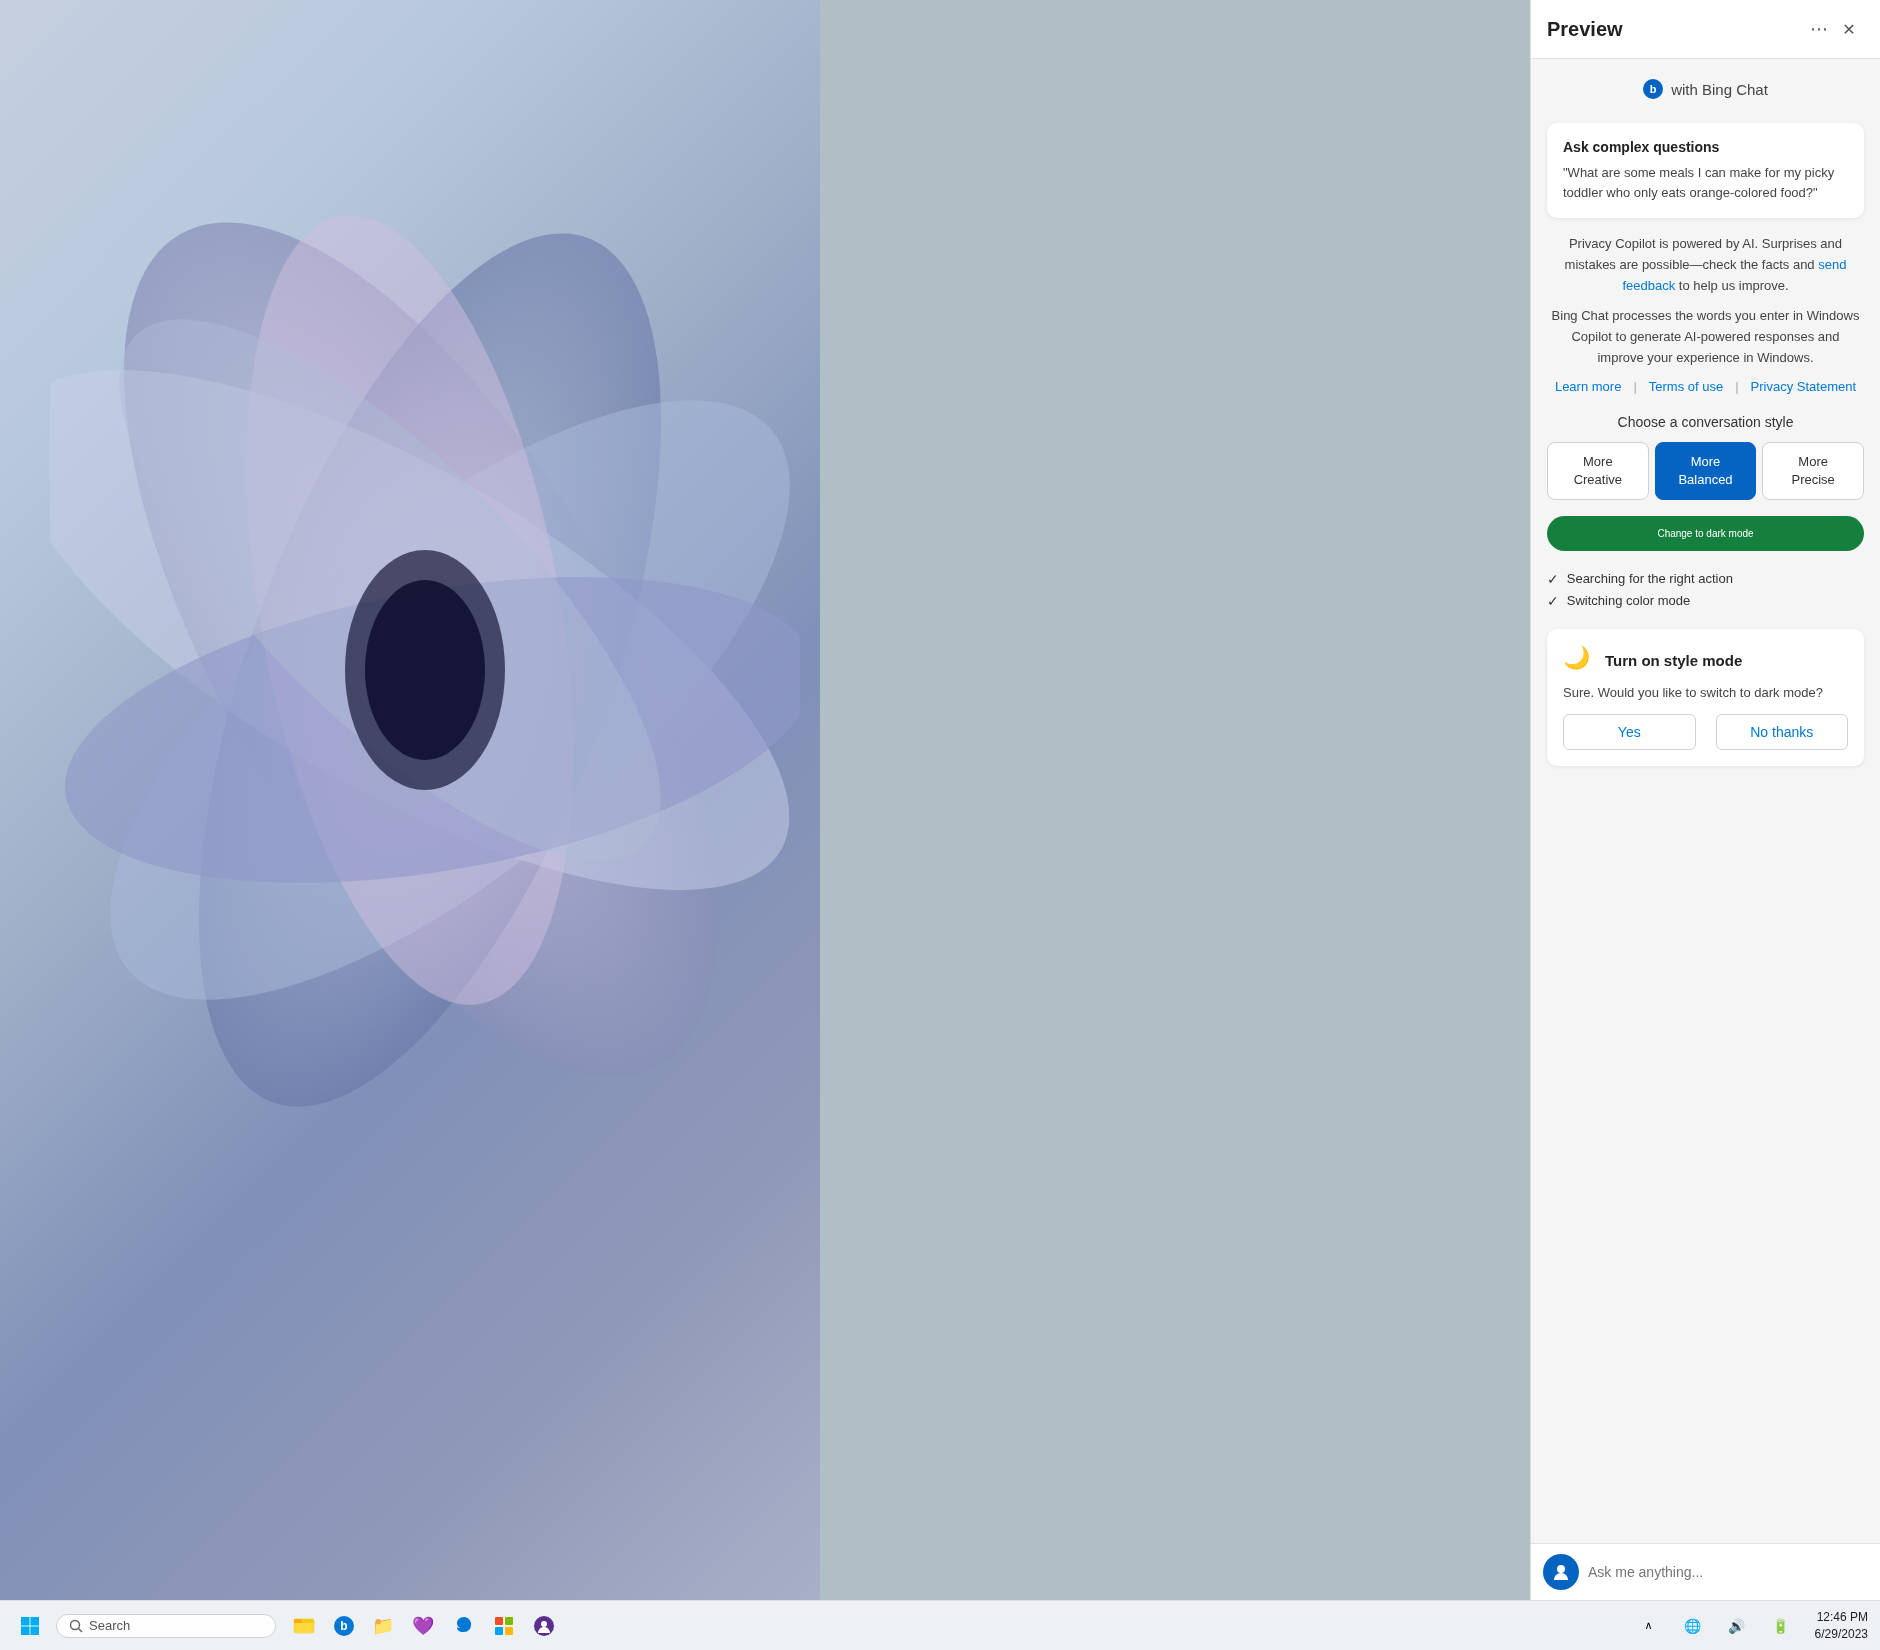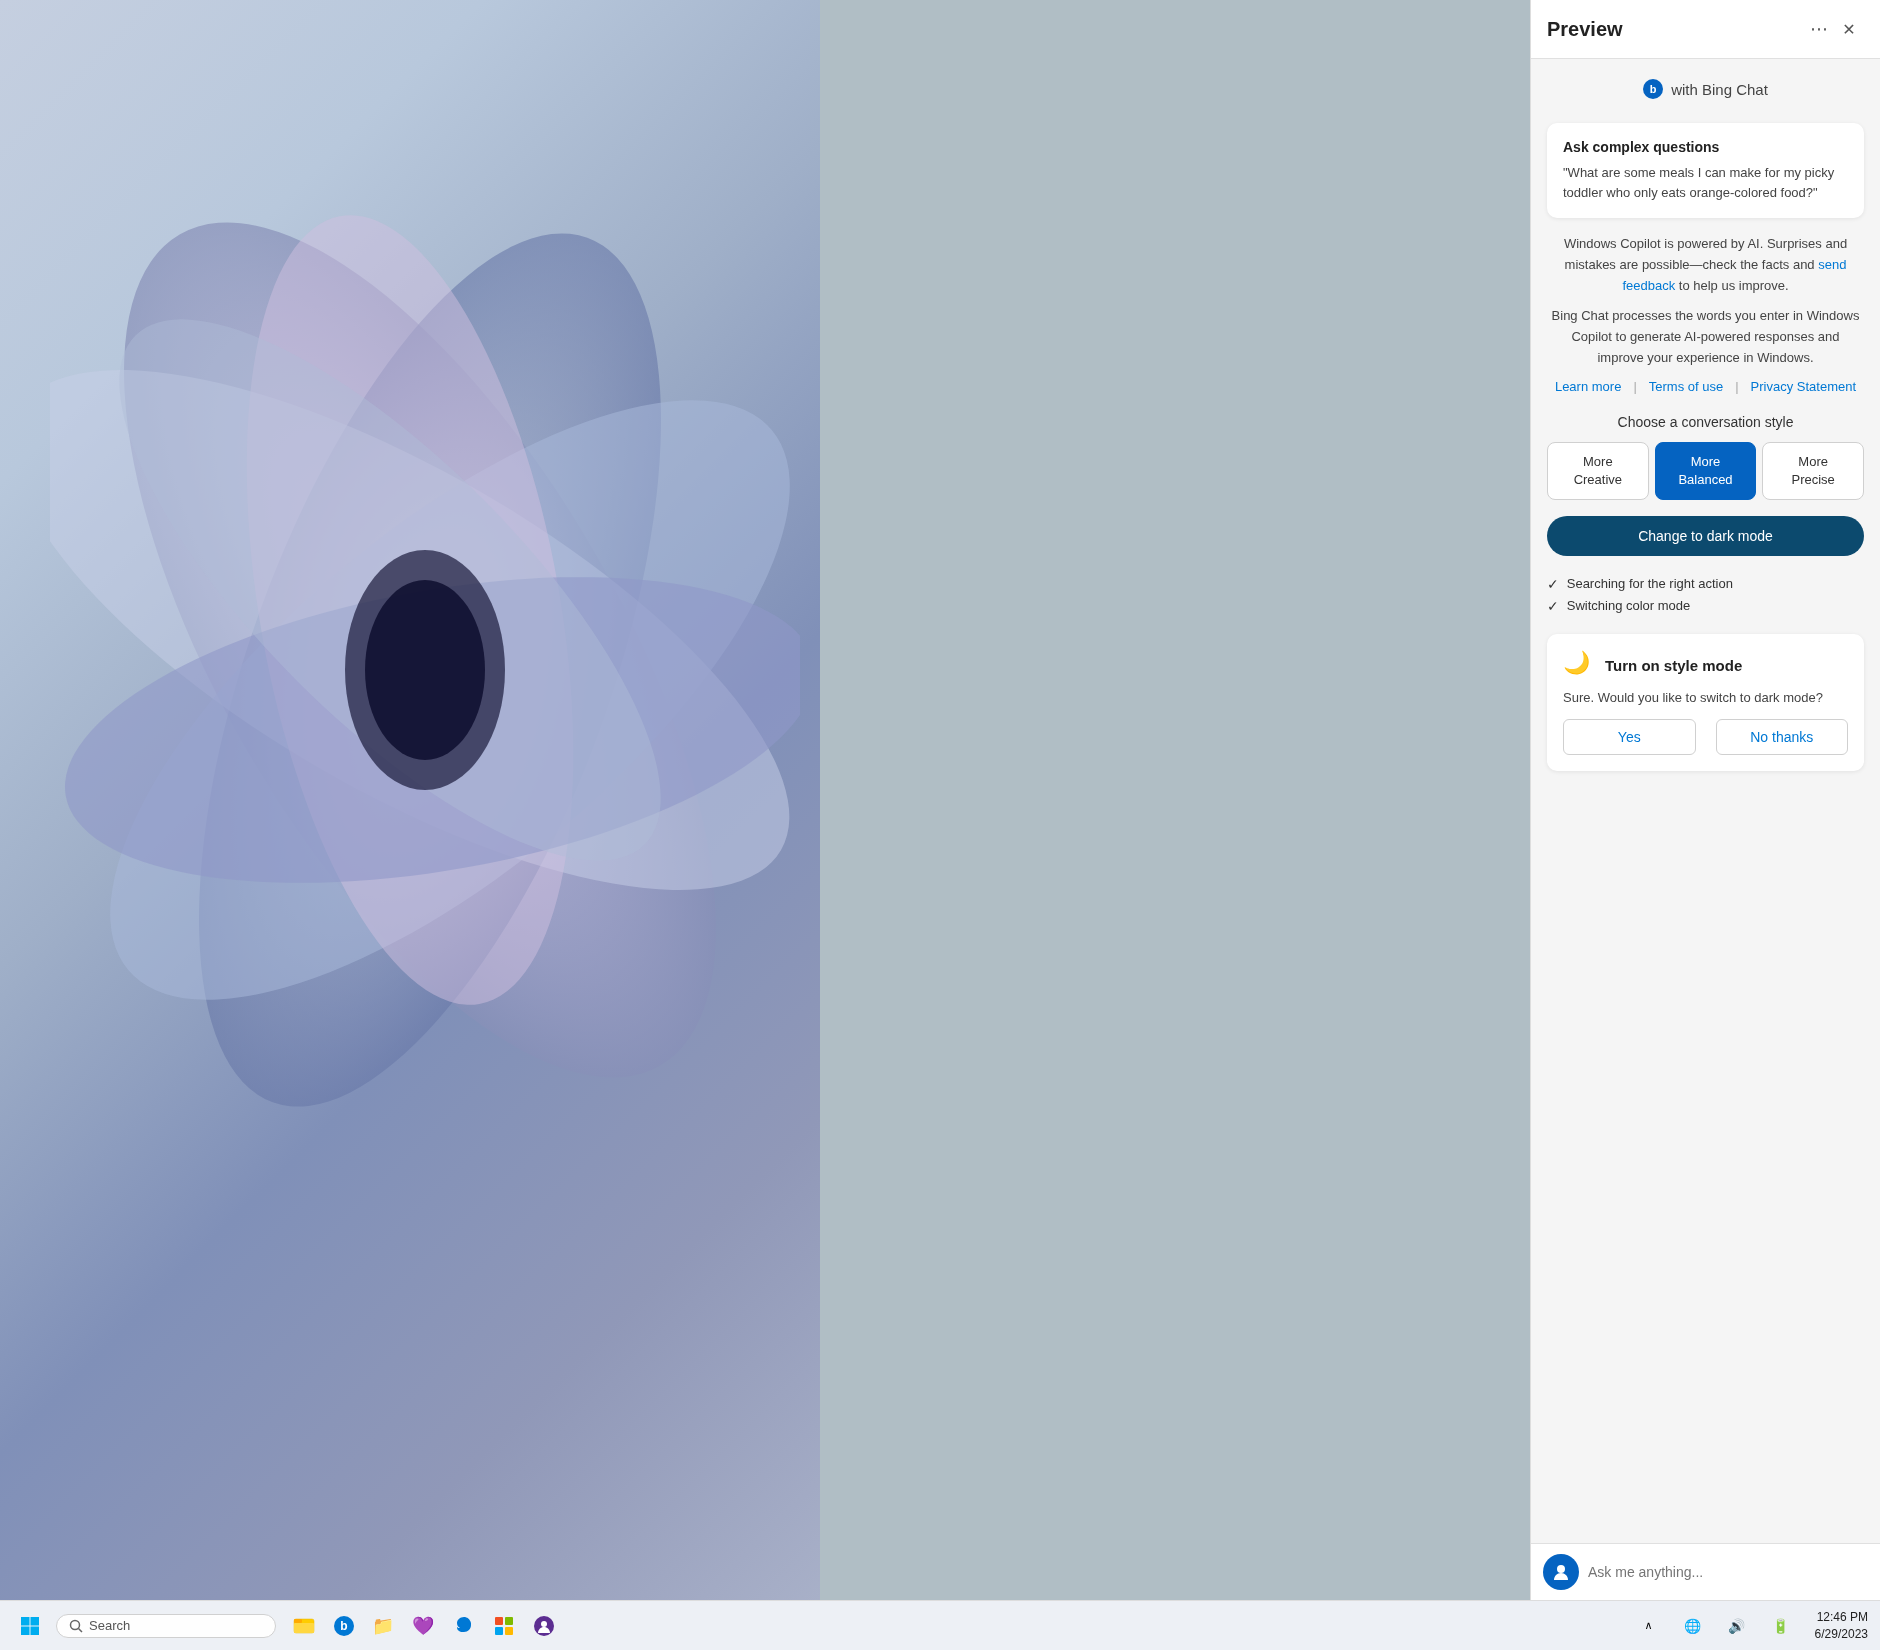--- a/index.html
+++ b/index.html
@@ -262,26 +262,26 @@
       text-align: center;
     }
     .style-btn.active {
       background: #0563c1;
       color: #fff;
       border-color: #0563c1;
     }
 
     
     #dark-mode-btn {
-      background: #0c4a6e;
+      background: #15803d;
       color: #fff;
       border: none;
       border-radius: 20px;
       padding: 12px 20px;
-      font-size: 14px;
+      font-size: 10px;
       font-weight: 500;
       cursor: pointer;
       width: 100%;
       font-family: 'Segoe UI', sans-serif;
     }
 
     
     #status-list {
       display: flex;
       flex-direction: column;
@@ -432,21 +432,21 @@
       <span>with  Bing Chat</span>
     </div>
 
     <div id="question-card">
       <div id="question-card-title">Ask complex questions</div>
       <div id="question-card-text">"What are some meals I can make for my picky toddler who only eats orange-colored food?"</div>
     </div>
 
     <div id="info-section">
       <div>
-        <span>Windows Copilot is powered by AI. Surprises and mistakes are possible—check the facts and </span><a>send feedback</a><span> to help us improve.</span>
+        <span>Privacy Copilot is powered by AI. Surprises and mistakes are possible—check the facts and </span><a>send feedback</a><span> to help us improve.</span>
       </div>
       <div style="margin-top:10px;">Bing Chat processes the words you enter in Windows Copilot to generate AI-powered responses and improve your experience in Windows.</div>
       <div id="info-links">
         <a>Learn more</a>
         <span class="separator">|</span>
         <a>Terms of use</a>
         <span class="separator">|</span>
         <a>Privacy Statement</a>
       </div>
     </div>

